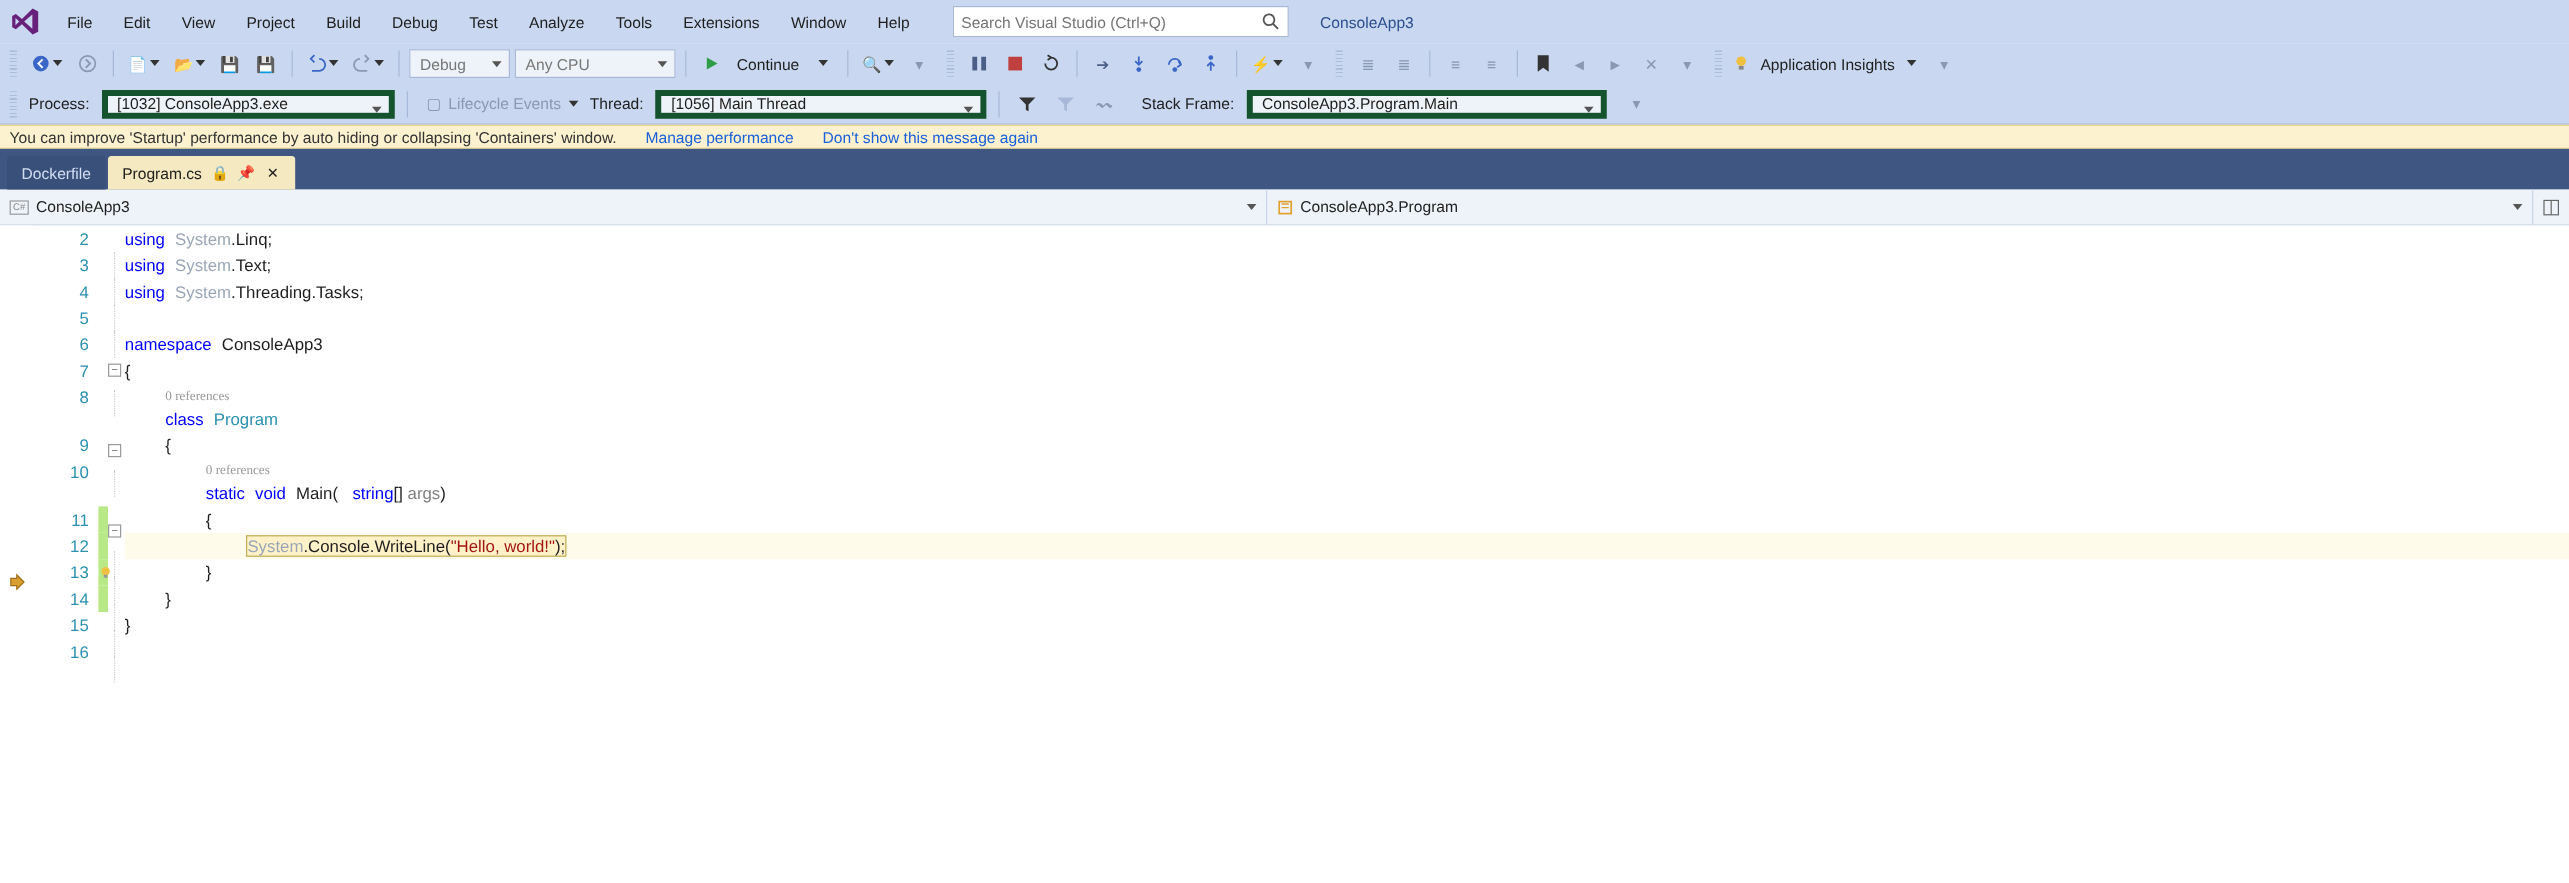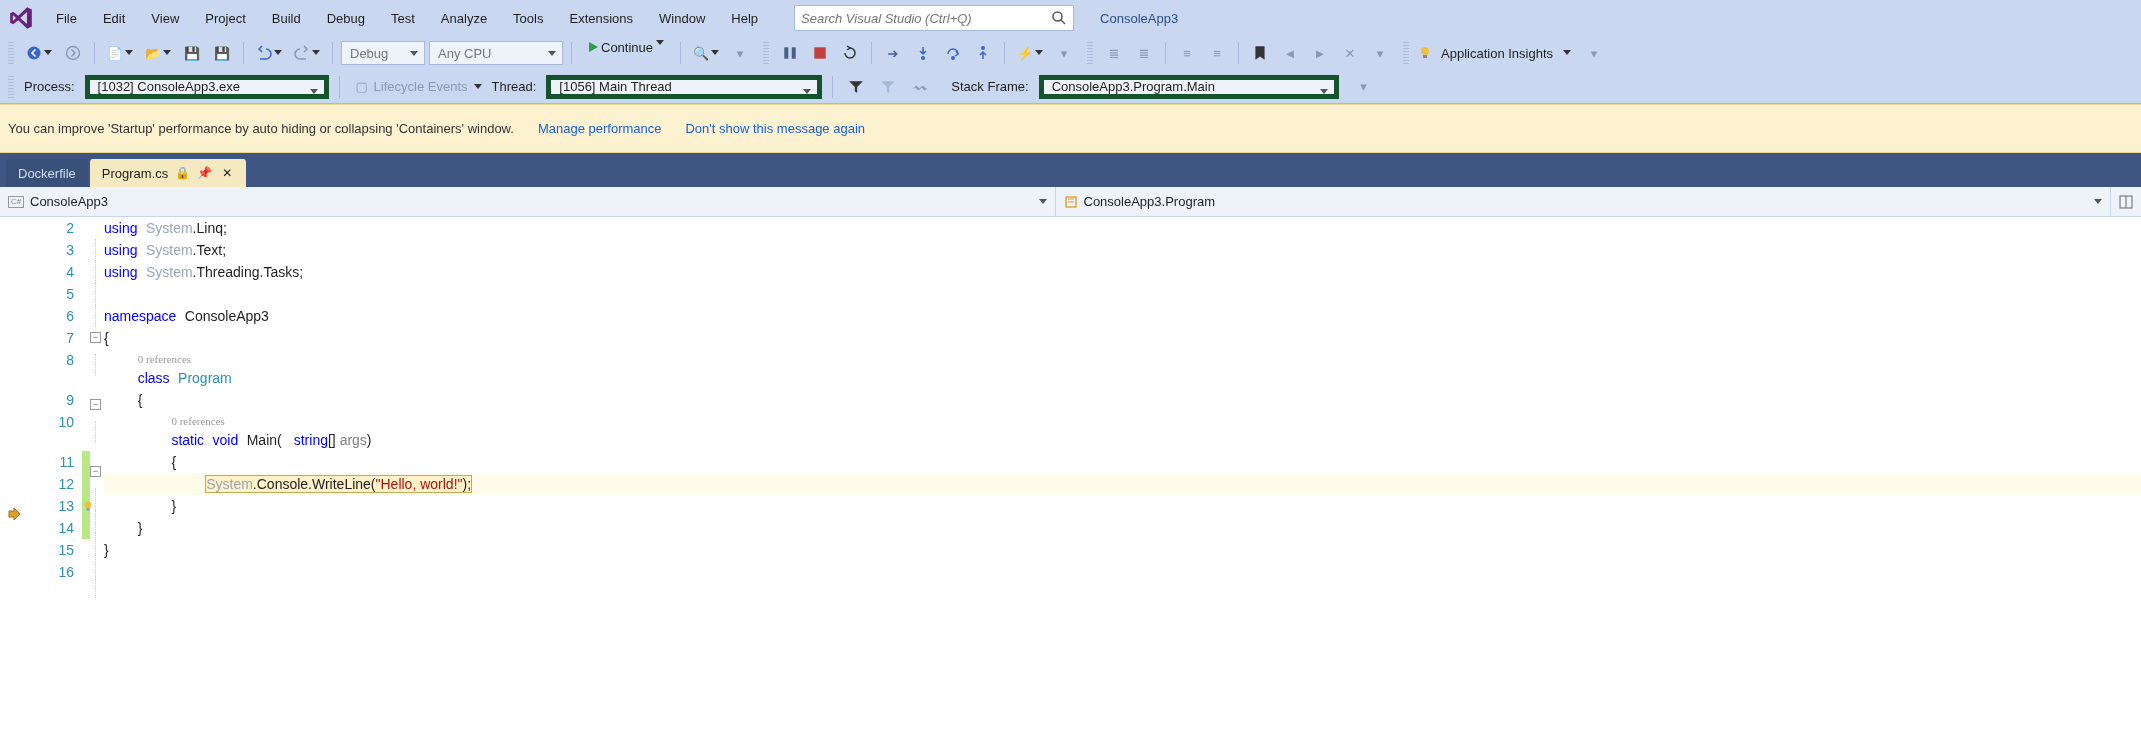--- a/index.html
+++ b/index.html
@@ -4,52 +4,52 @@
 <style>
   * { box-sizing: border-box; margin: 0; padding: 0; font-family: "Segoe UI", Tahoma, sans-serif; }
   html, body { width: 2141px; background: #fff; color: #1e1e1e; font-size: 13px; }
 
   
   .menubar { height: 36px; background: #c9d8f0; display: flex; align-items: center; padding: 0 8px; }
   .vs-logo { width: 26px; height: 26px; display:flex; align-items:center; justify-content:center; margin-right:10px; }
   .menu-items { display:flex; gap:2px; }
   .menu-item { padding: 4px 12px; color:#1e1e1e; cursor:default; }
   .search-box { margin-left:24px; width:280px; height:26px; background:#fff; border:1px solid #a8b8d8; display:flex; align-items:center; padding:0 6px; }
-  .search-box input { flex:1; border:none; outline:none; font-size:13px; color:#0f172a; font-style:italic; }
+  .search-box input { flex:1; border:none; outline:none; font-size:13px; color:#0f172a; }
   .search-box .sicon { width:16px; height:16px; }
   .solution-name { margin-left:16px; color:#2a4e8e; padding:4px 10px; }
 
   
   .toolbar1 { height: 34px; background:#c9d8f0; display:flex; align-items:center; padding:0 8px; gap:4px; }
   .tgrip { width:6px; height:22px; background:repeating-linear-gradient(0deg,#8fa3c8 0 1px,transparent 1px 3px); margin-right:4px; opacity:.5; }
   .tbtn { height:26px; min-width:26px; display:flex; align-items:center; justify-content:center; padding:0 4px; cursor:default; }
   .tbtn svg, .tbtn .sicon { width:16px; height:16px; }
   .tsep { width:1px; height:22px; background:#a8b8d8; margin:0 4px; }
   .tdrop-arrow { width:8px; height:6px; margin-left:2px; display:inline-block; border-left:4px solid transparent; border-right:4px solid transparent; border-top:5px solid #333; }
   .combo { height:24px; background:#eef3fa; border:1px solid #a8b8d8; display:flex; align-items:center; padding:0 22px 0 8px; color:#777; position:relative; min-width:72px; }
   .combo::after { content:""; position:absolute; right:6px; top:9px; border-left:4px solid transparent; border-right:4px solid transparent; border-top:5px solid #555; }
-  .continue-btn { display:flex; align-items:flex-start; gap:1px; padding:0 8px 0 6px; height:26px; }
+  .continue-btn { display:flex; align-items:center; gap:14px; padding:0 8px 0 6px; height:26px; }
   .glyph { width:16px; height:16px; display:flex; align-items:center; justify-content:center; color:#4a5e88; font-size:13px; }
   .glyph-grey { color:#8a98b0; }
   .glyph-blue { color:#3a66c8; }
   .glyph-orange { color:#e08030; }
   .txt { color:#1e1e1e; }
 
   
   .toolbar2 { height: 34px; background:#c9d8f0; display:flex; align-items:center; padding:0 8px; gap:6px; border-bottom:1px solid #a8b8d8; }
   .dbg-label { color:#1e1e1e; margin-right:4px; }
   .dbg-combo { height:24px; background:#eef3fa; border:5px solid #14532d; display:flex; align-items:center; padding:0 22px 0 8px; position:relative; }
   .dbg-combo::after { content:""; position:absolute; right:6px; top:9px; border-left:4px solid transparent; border-right:4px solid transparent; border-top:5px solid #555; }
   .process-combo { width:244px; }
   .thread-combo  { width:276px; }
   .stack-combo   { width:300px; }
   .life-combo { display:flex; align-items:center; gap:4px; color:#8a98b0; padding:0 4px; }
 
   
-  .infobar { height: 49px; background:#fdf2d0; border-top:1px solid #e8d890; border-bottom:1px solid #e8d890; display:flex; align-items:center; padding:0 8px; gap:24px; }
+  .infobar { height: 20px; background:#fdf2d0; border-top:1px solid #e8d890; border-bottom:1px solid #e8d890; display:flex; align-items:center; padding:0 8px; gap:24px; }
   .info-text { color:#333; }
   .info-link { color:#1a60d8; cursor:pointer; }
 
   
   .tabbar { height: 34px; background:#3f5683; display:flex; align-items:flex-end; padding-left:6px; }
   .doc-tab { height:28px; display:flex; align-items:center; padding:0 12px; gap:8px; color:#d4def2; border-top-left-radius:3px; border-top-right-radius:3px; margin-right:2px; cursor:default; }
   .doc-tab.inactive { background:#38507a; }
   .doc-tab.active { background:#f4e9c1; color:#1e1e1e; }
   .tab-icon-pin, .tab-icon-close { width:14px; height:14px; display:flex; align-items:center; justify-content:center; font-size:12px; }
 

